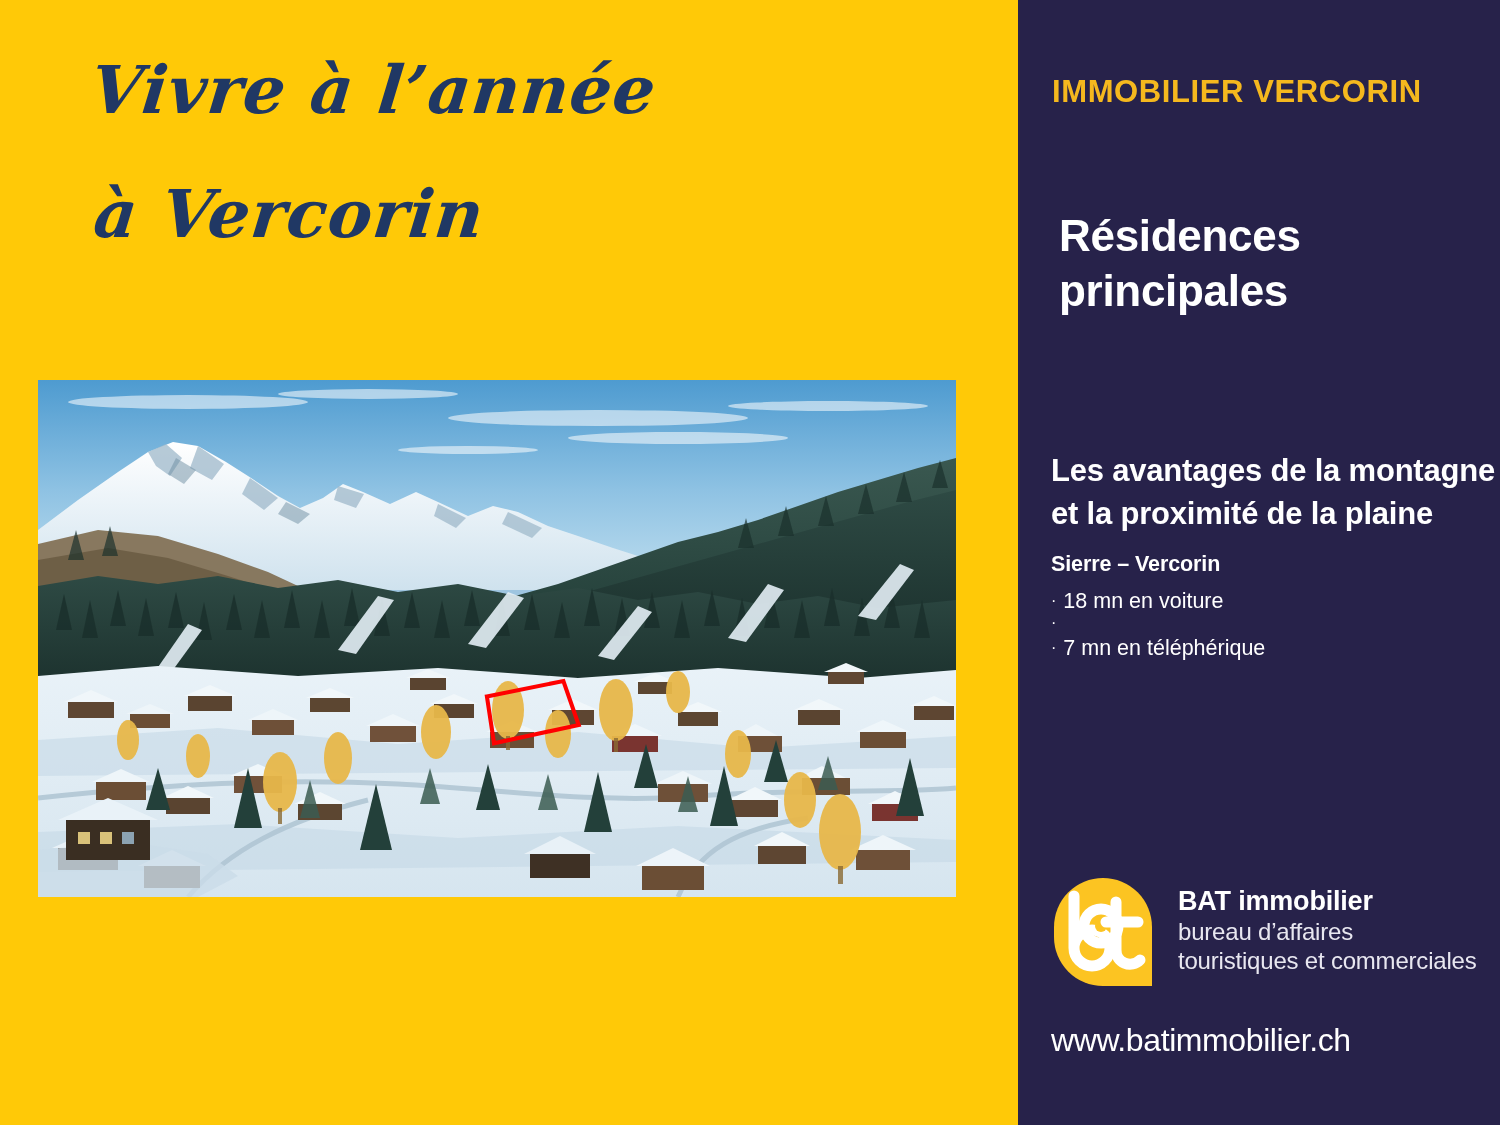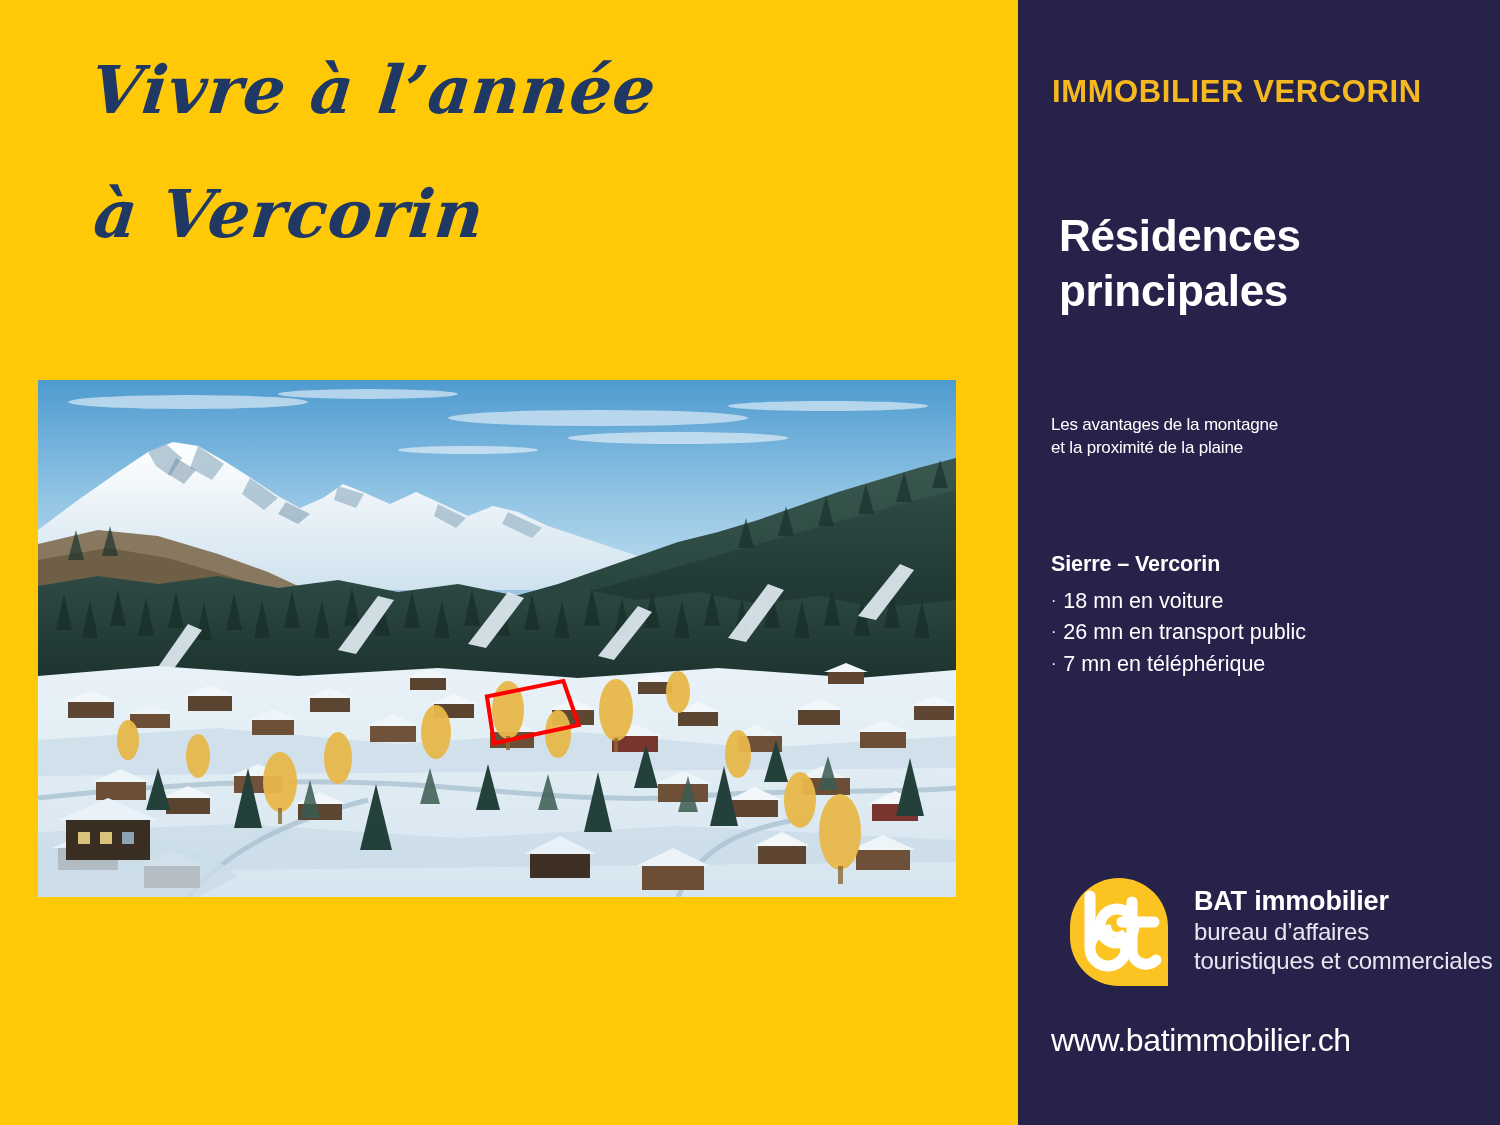--- a/index.html
+++ b/index.html
@@ -52,43 +52,43 @@
     position:absolute;left:33px;top:208px;width:430px;
     color:#FFFFFF;
     font-size:44px;
     font-weight:700;
     line-height:1.25;
     letter-spacing:-0.3px;
     margin-left:8px;
   }
   .headline .l2{display:block;}
   .subhead{
-    position:absolute;left:33px;top:413px;width:450px;
+    position:absolute;left:33px;top:450px;width:450px;
     color:#FFFFFF;
-    font-size:17px;
-    font-weight:400;
+    font-size:31px;
+    font-weight:700;
     line-height:1.38;
     letter-spacing:-0.2px;
   }
   .subhead .l2{display:block;}
 
   .routes{position:absolute;left:33px;top:552px;width:430px;}
   .route-group{}
   .route-group:last-child{margin-bottom:0;}
   .route-title{
     color:#FFFFFF;font-size:21.5px;font-weight:700;margin-bottom:9px;letter-spacing:-0.1px;
   }
   .route-item{
     color:#FFFFFF;font-size:21.5px;font-weight:400;line-height:1.46;
     display:flex;gap:7px;align-items:baseline;
   }
   .route-bullet{font-size:16px;line-height:1;position:relative;top:-2px;}
 
   
-  .logo-block{position:absolute;left:52px;top:878px;display:flex;align-items:flex-start;gap:26px;}
+  .logo-block{position:absolute;left:36px;top:878px;display:flex;align-items:flex-start;gap:26px;}
   .logo-mark{
     width:98px;height:108px;flex:0 0 auto;position:relative;
     background:#FCC422;
     border-top-left-radius:52px;
     border-top-right-radius:52px;
     border-bottom-left-radius:52px;
     border-bottom-right-radius:0px;
   }
   .logo-mark svg{position:absolute;left:0;top:0;width:100%;height:100%;}
   .logo-text{padding-top:8px;}
@@ -389,21 +389,20 @@
     <div class="routes">
 
       <div class="route-group">
         <div class="route-title">Sierre – Vercorin</div>
         <div class="route-item">
           <span class="route-bullet">·</span>
           <span>18 mn en voiture</span>
         </div>
         <div class="route-item">
           <span class="route-bullet">·</span>
-          <span>26 mn en transport public</span>
         </div>
       </div>
 
       <div class="route-group">
         <div class="route-item">
           <span class="route-bullet">·</span>
           <span>7 mn en téléphérique</span>
         </div>
       </div>
 

